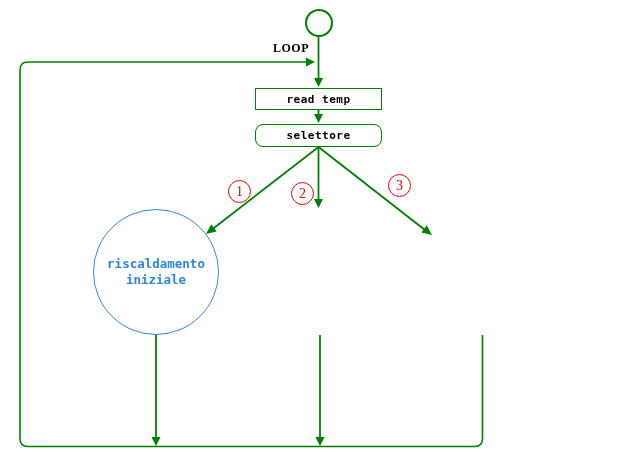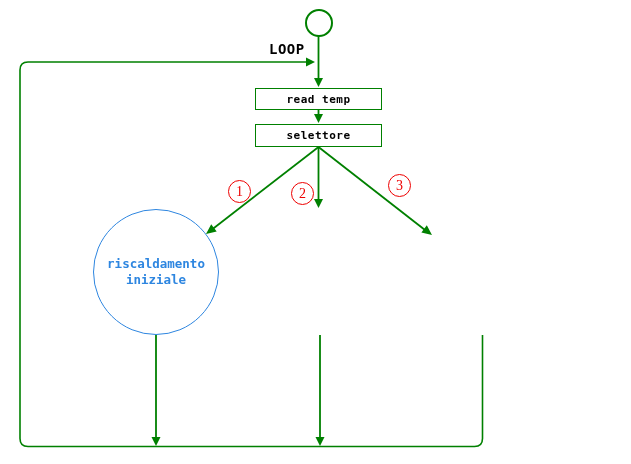--- a/index.html
+++ b/index.html
@@ -45,43 +45,45 @@
     box-sizing: border-box;
     border: 2px solid var(--connector-green, #008000);
     border-radius: 50%;
     background: #ffffff;
   }
   .loop-label {
     position: absolute;
     left: 269px;
     top: 41px;
     width: 44px;
-    font-size: 14px;
+    text-align: center;
+    font-size: 12px;
     font-weight: bold;
     letter-spacing: 0.5px;
     color: var(--label-black, #000000);
+    font-family: Liberation Serif, serif;
   }
   .pbox {
     position: absolute;
     left: 255px;
     width: 127px;
     box-sizing: border-box;
     border: 1px solid var(--connector-green, #008000);
     background: #ffffff;
     display: flex;
     align-items: center;
     justify-content: center;
     font-size: 11px;
     font-weight: bold;
     color: var(--label-black, #000000);
     letter-spacing: 0.5px;
     text-align: right;
   }
   .pbox-read-temp { top: 88px; height: 22px; }
-  .pbox-selettore { top: 124px; height: 23px; }
+  .pbox-selettore { top: 124px; height: 23px; border-radius: 8px; }
   .badge {
     position: absolute;
     width: 23px;
     height: 23px;
     box-sizing: border-box;
     border: 1.5px solid var(--branch-red, #ee0000);
     border-radius: 50%;
     background: #ffffff;
     display: flex;
     align-items: center;

